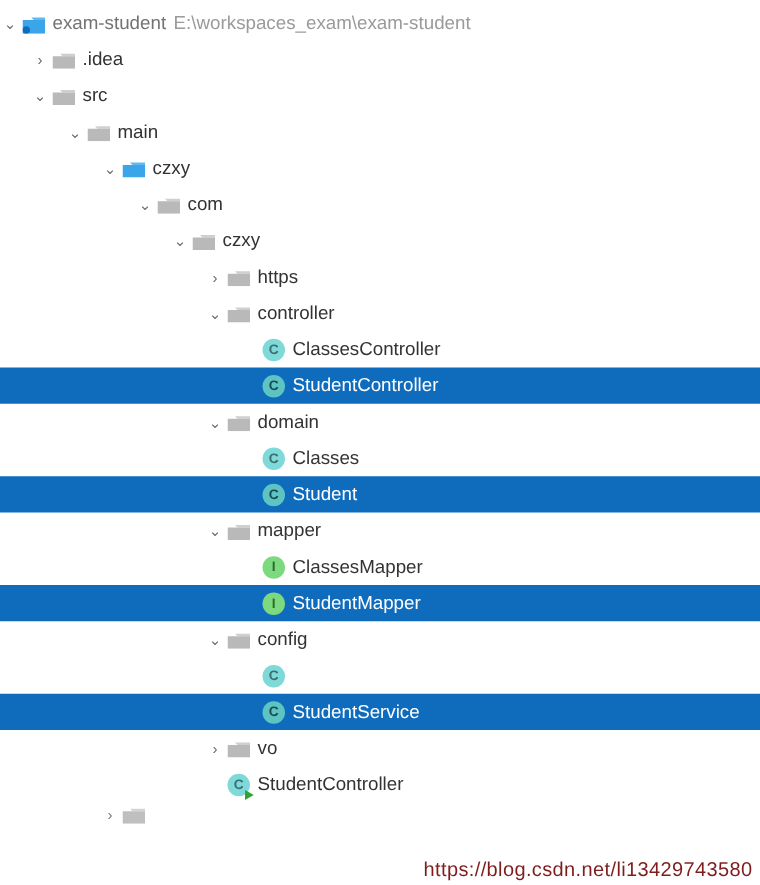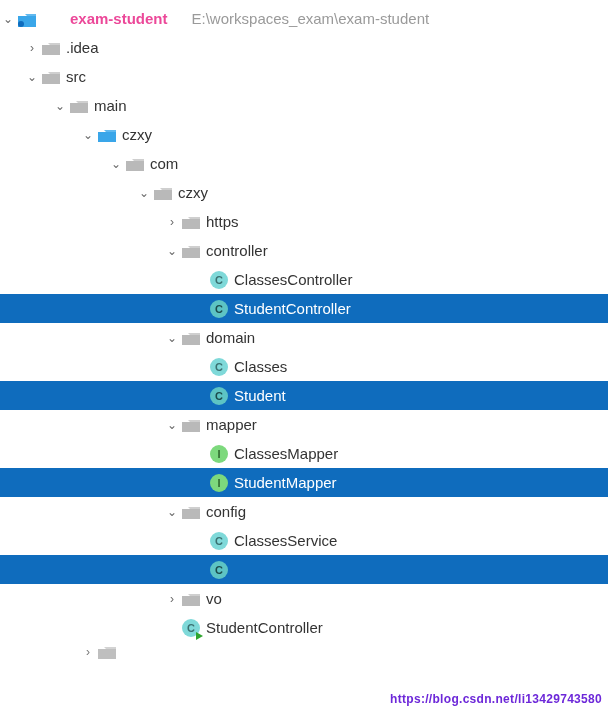--- a/index.html
+++ b/index.html
@@ -41,30 +41,29 @@
   .ic{
     width:18px;
     height:18px;
     display:inline-flex;
     align-items:center;
     justify-content:center;
     margin-right:6px;
     flex-shrink:0;
   }
   .label{line-height:29px;}
-  .label.bold{font-weight:700;color:#ec4899;margin-left:28px;}
-  .path{color:#9a9a9a;margin-left:24px;}
+  .label.bold{font-weight:400;color:#737373;}
+  .path{color:#9a9a9a;margin-left:6px;}
   .watermark{
     position:absolute;
     right:6px;
     bottom:2px;
-    color:#6d28d9;
-    font-size:12px;
+    color:#7f1d1d;
+    font-size:16px;
     letter-spacing:.3px;
-    font-weight:bold;
   }
   
   .folder-gray svg rect{fill:#b9b9b9;}
   .folder-gray svg polygon{fill:#cfcfcf;}
   .folder-blue svg rect{fill:#3aa6e9;}
   .folder-blue svg polygon{fill:#61b9ef;}
   .module svg rect{fill:#3aa6e9;}
   .module svg polygon{fill:#61b9ef;}
   .module .dot{fill:#0f6cbd;}
   
@@ -279,29 +278,29 @@
     </span>
     <span class="label">config</span>
   </div>
 
   <div class="row">
     <span class="indent" style="width:192px"></span>
     <span class="chev blank">›</span>
     <span class="ic">
         <span class="circ c">C</span>
       </span>
-    <span class="label">ClassesService</span>
   </div>
 
   <div class="row sel">
     <span class="indent" style="width:192px"></span>
     <span class="chev blank">›</span>
     <span class="ic">
         <span class="circ c">C</span>
       </span>
+    <span class="label">StudentService</span>
   </div>
 
   <div class="row">
     <span class="indent" style="width:164px"></span>
     <span class="chev">›</span>
     <span class="ic folder-gray">
       <svg width="18" height="14" viewBox="0 0 18 14">
           <polygon points="0,2 6,2 8,4 18,4 18,2 18,2"></polygon>
           <rect x="0" y="4" width="18" height="10"></rect>
         </svg>

